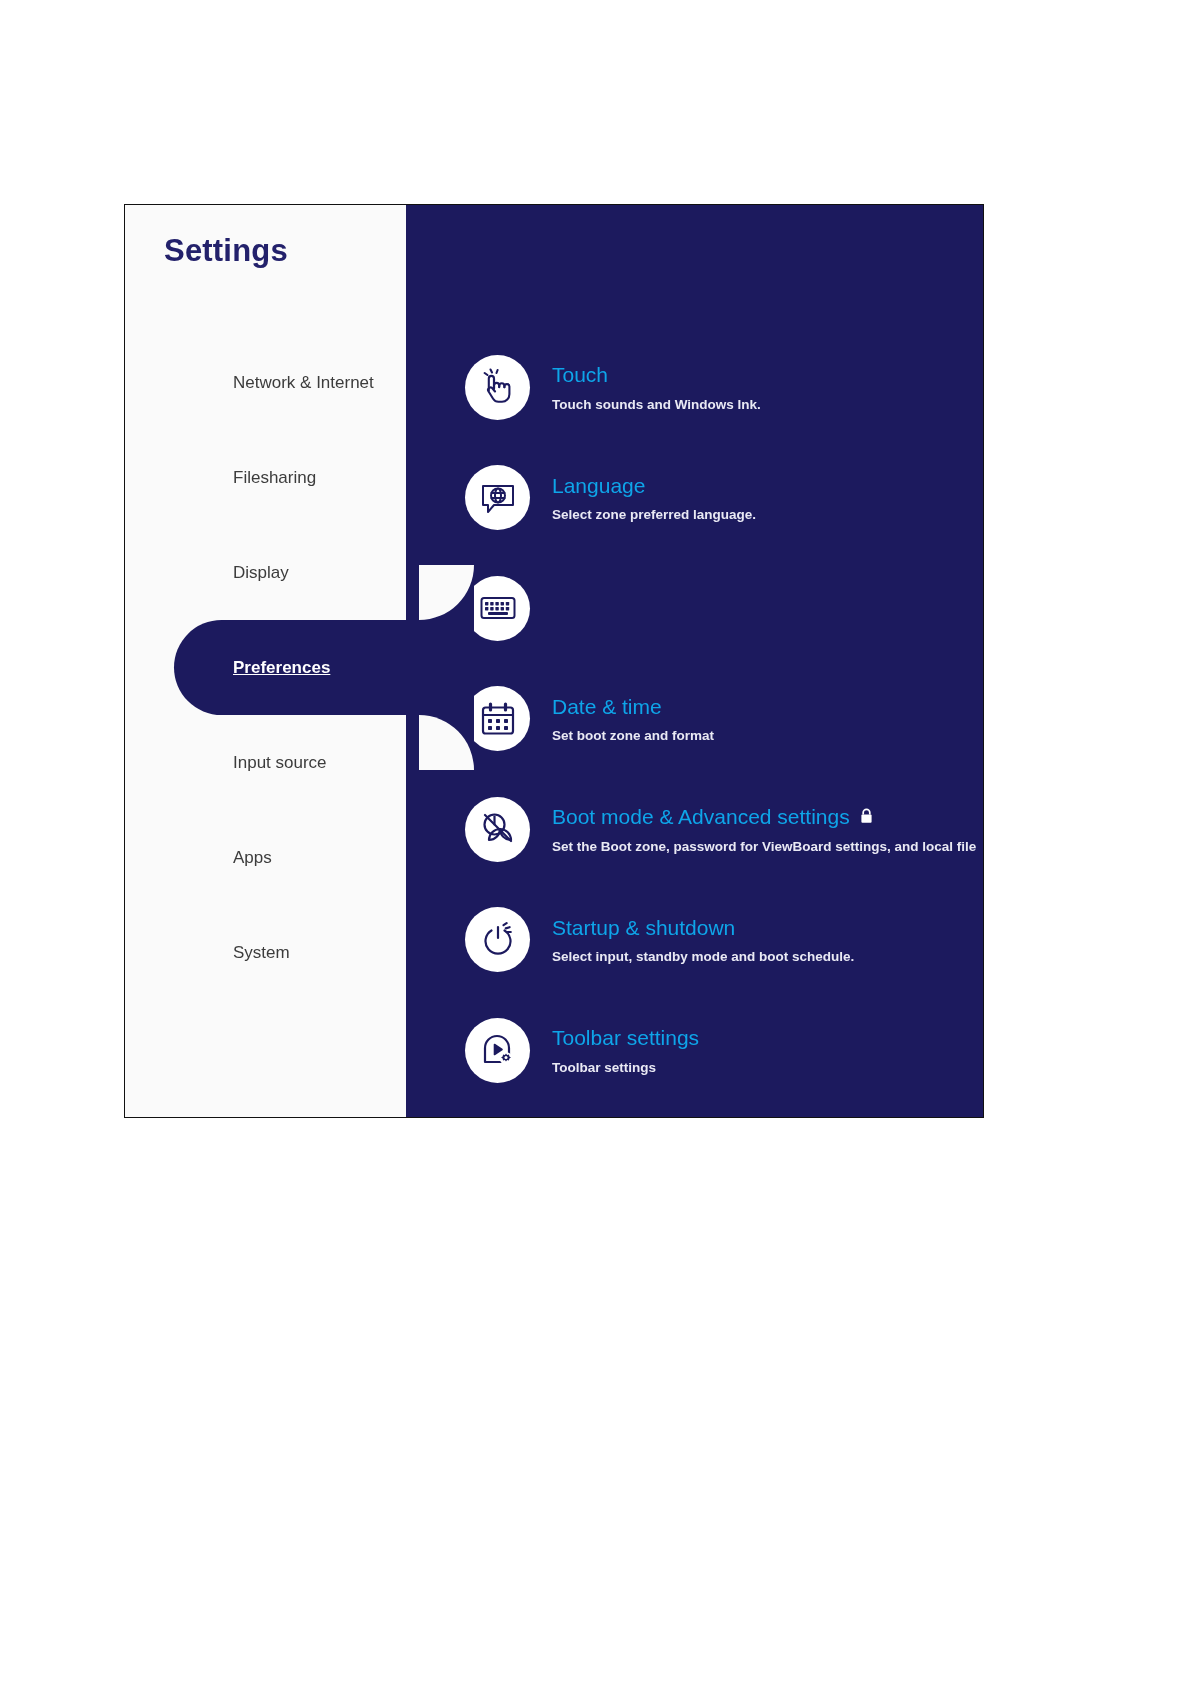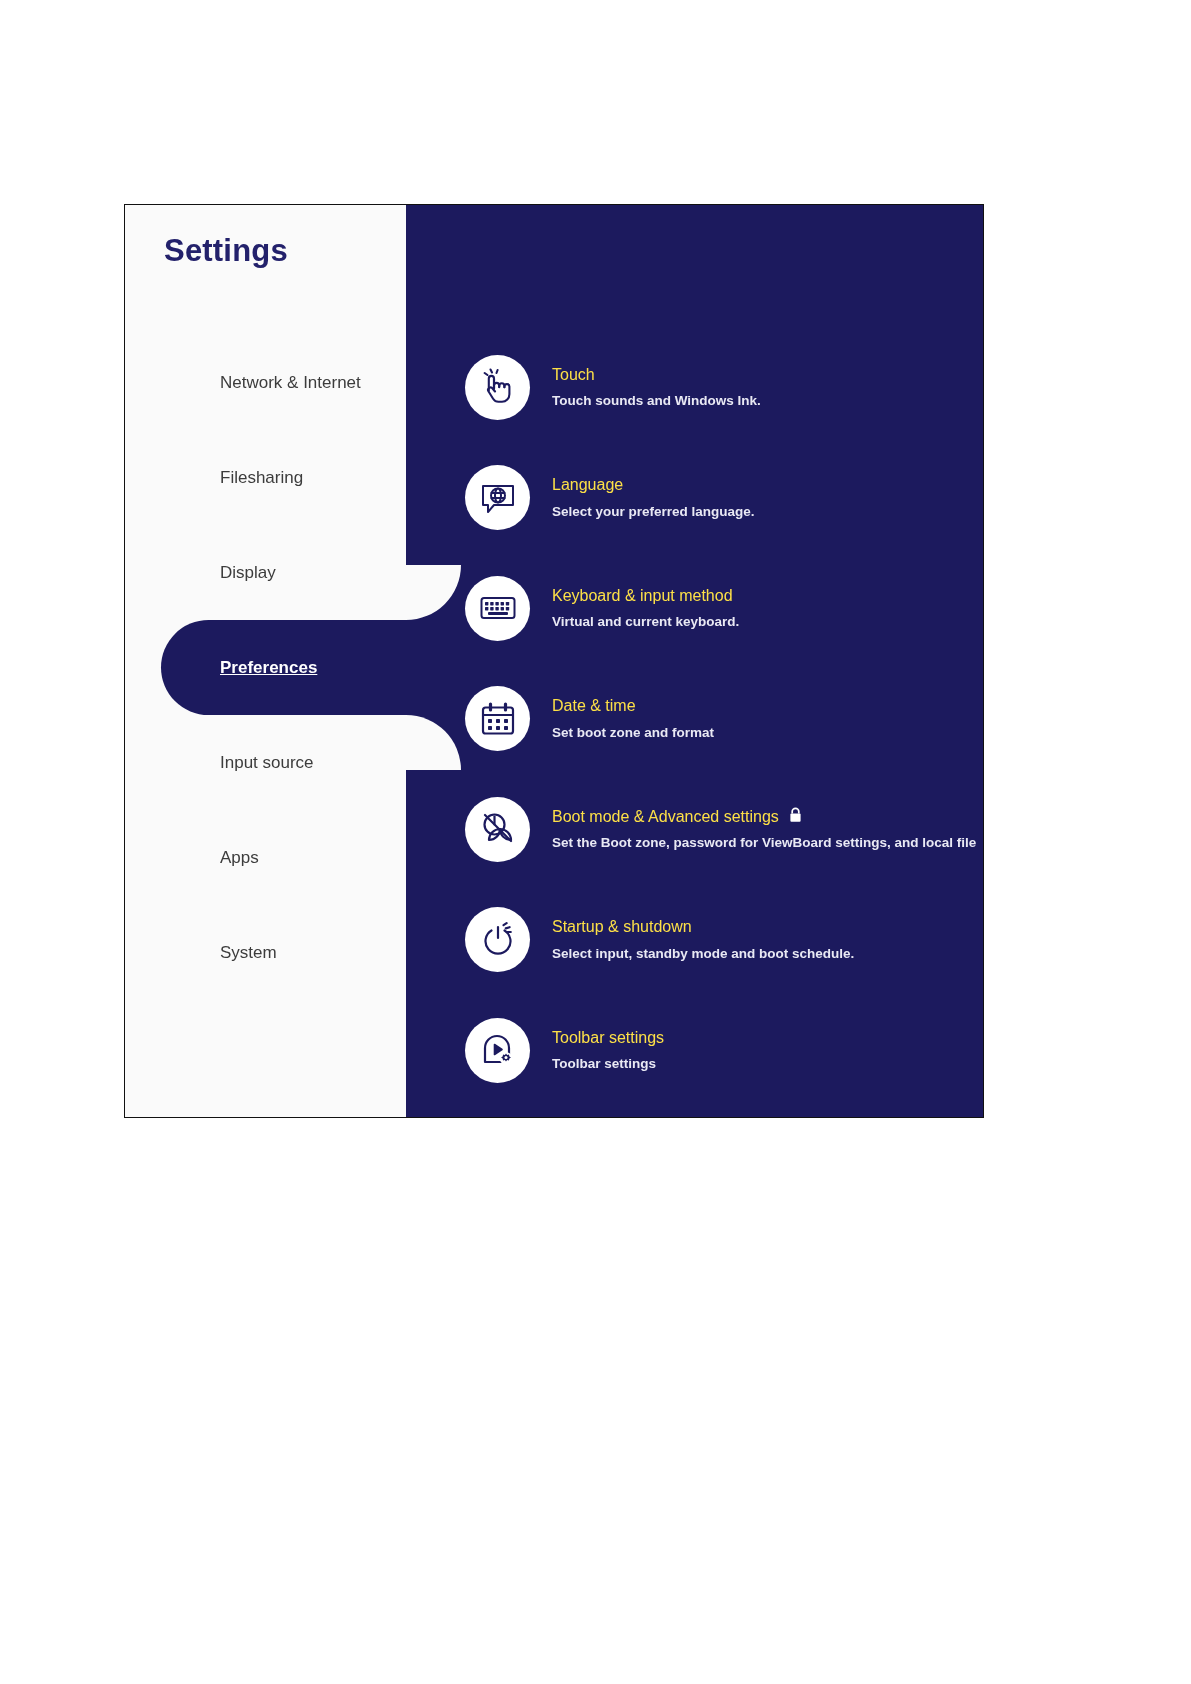--- a/index.html
+++ b/index.html
@@ -36,21 +36,21 @@
   .app-title {
     position: absolute;
     left: 39px; top: 28px;
     font-size: 31px;
     font-weight: bold;
     color: #23216b;
     letter-spacing: .2px;
   }
   .nav {
     position: absolute;
-    left: 0; top: 130px;
+    left: 13px; top: 130px;
     width: 281px;
   }
   .nav-item {
     position: relative;
     height: 95px;
     display: flex;
     align-items: center;
     padding-left: 95px;
     font-size: 17px;
     color: #3c3c3c;
@@ -129,22 +129,22 @@
     justify-content: center;
   }
   .icon-circle svg { display: block; }
   .row-text {
     margin-left: 22px;
     min-width: 0;
     flex: 1;
     white-space: nowrap;
   }
   .row-title {
-    font-size: 16px;
-    color: #fde047;
+    font-size: 21px;
+    color: #0ea5e9;
     line-height: 1.3;
     display: flex;
     align-items: center;
     gap: 10px;
   }
   .row-desc {
     font-size: 13.5px;
     color: #e9e9f4;
     margin-top: 7px;
     line-height: 1.3;
@@ -219,21 +219,21 @@
               <path d="M4 7 h30 v19 h-19 l-6 7 v-7 h-5 z"></path>
               <circle cx="19" cy="16.5" r="7"></circle>
               <ellipse cx="19" cy="16.5" rx="3" ry="7"></ellipse>
               <path d="M12.4 14 h13.2 M12.4 19 h13.2"></path>
             </svg>
           </span>
           <span class="row-text">
             <span class="row-title">
               <span>Language</span>
             </span>
-            <span class="row-desc" style="display:block">Select your preferred language.</span>
+            <span class="row-desc" style="display:block">Select zone preferred language.</span>
           </span>
         </div>
 
         <div class="setting-row">
           <span class="icon-circle">
             <svg width="38" height="38" viewBox="0 0 38 38" fill="none" stroke="#1c1a5e" stroke-width="2" stroke-linejoin="round">
               <rect x="2.5" y="9" width="33" height="20" rx="2.5"></rect>
               <g fill="#1c1a5e" stroke="none">
                 <rect x="6" y="13" width="3.4" height="3.4" rx=".6"></rect>
                 <rect x="11.2" y="13" width="3.4" height="3.4" rx=".6"></rect>
@@ -242,26 +242,20 @@
                 <rect x="26.8" y="13" width="3.4" height="3.4" rx=".6"></rect>
                 <rect x="6" y="18" width="3.4" height="3.4" rx=".6"></rect>
                 <rect x="11.2" y="18" width="3.4" height="3.4" rx=".6"></rect>
                 <rect x="16.4" y="18" width="3.4" height="3.4" rx=".6"></rect>
                 <rect x="21.6" y="18" width="3.4" height="3.4" rx=".6"></rect>
                 <rect x="26.8" y="18" width="3.4" height="3.4" rx=".6"></rect>
                 <rect x="9" y="23" width="20" height="3" rx="1"></rect>
               </g>
             </svg>
           </span>
-          <span class="row-text">
-            <span class="row-title">
-              <span>Keyboard &amp; input method</span>
-            </span>
-            <span class="row-desc" style="display:block">Virtual and current keyboard.</span>
-          </span>
         </div>
 
         <div class="setting-row">
           <span class="icon-circle">
             <svg width="38" height="38" viewBox="0 0 38 38" fill="none" stroke="#1c1a5e" stroke-width="2.2" stroke-linecap="round" stroke-linejoin="round">
               <rect x="4" y="7.5" width="30" height="26" rx="2.6"></rect>
               <path d="M4 15 h30"></path>
               <path d="M11.5 4 v6 M26.5 4 v6" stroke-width="3.2"></path>
               <g fill="#1c1a5e" stroke="none">
                 <rect x="9" y="19" width="4" height="4" rx=".7"></rect>

